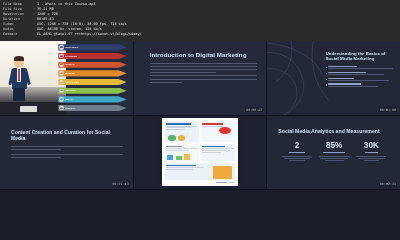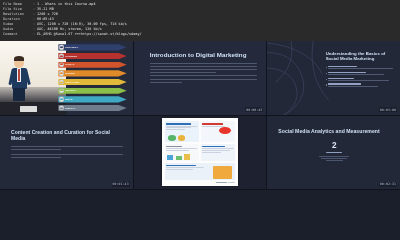--- a/index.html
+++ b/index.html
@@ -393,20 +393,34 @@
       <div class="slide c6">
         <div class="s-title">Social Media Analytics and Measurement</div>
         <div class="stats">
           <div class="stat">
             <div class="num">2</div>
             <div class="cap"></div>
             <div class="sl" style="width:88%"></div>
             <div class="sl" style="width:78%"></div>
             <div class="sl" style="width:50%"></div>
           </div>
+          <div class="stat">
+            <div class="num">85%</div>
+            <div class="cap" style="width:64%"></div>
+            <div class="sl" style="width:92%"></div>
+            <div class="sl" style="width:84%"></div>
+            <div class="sl" style="width:56%"></div>
+          </div>
+          <div class="stat">
+            <div class="num">30K</div>
+            <div class="cap" style="width:40%"></div>
+            <div class="sl" style="width:90%"></div>
+            <div class="sl" style="width:80%"></div>
+            <div class="sl" style="width:46%"></div>
+          </div>
         </div>
       </div>
       <div class="tstamp">00:02:31</div>
     </div>
 
     <div class="cell">
       
       
     </div>
 

